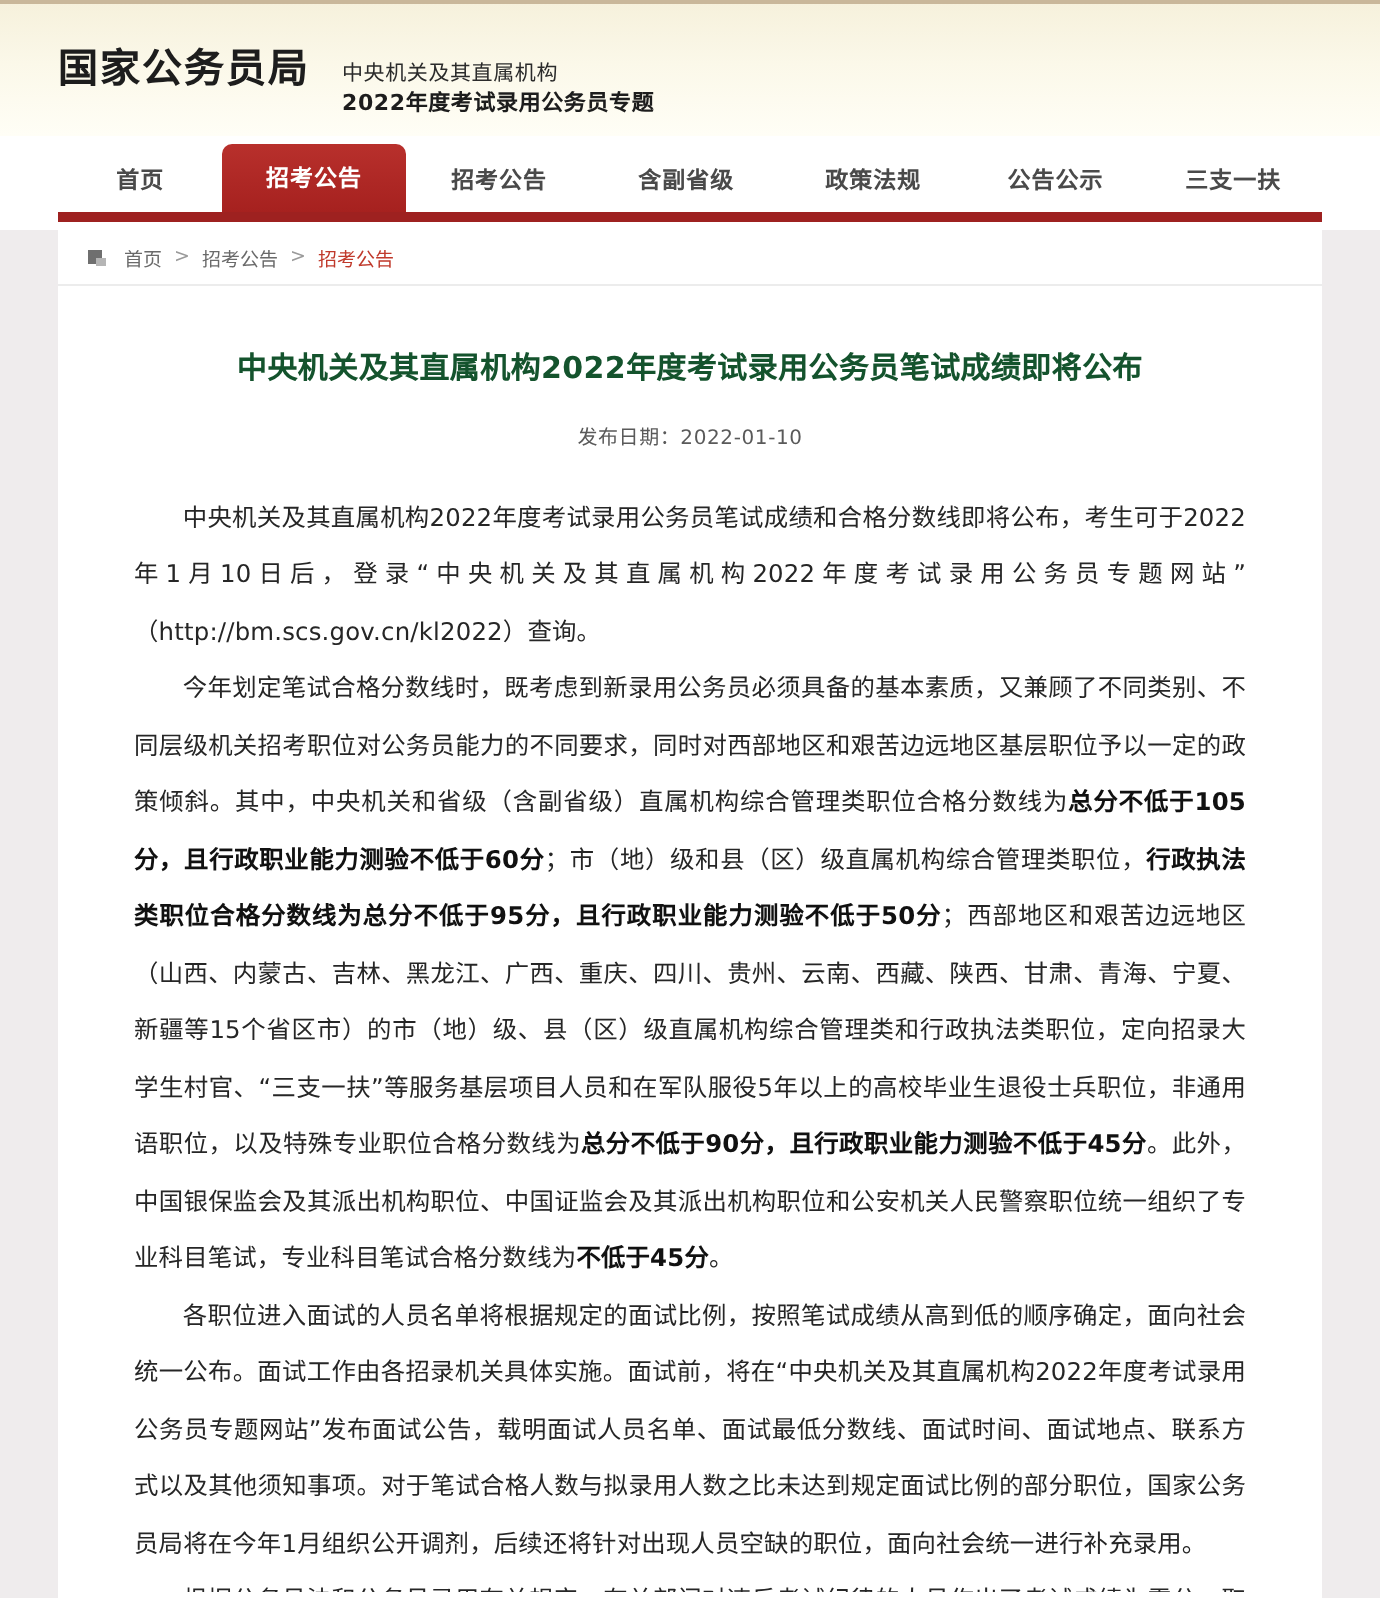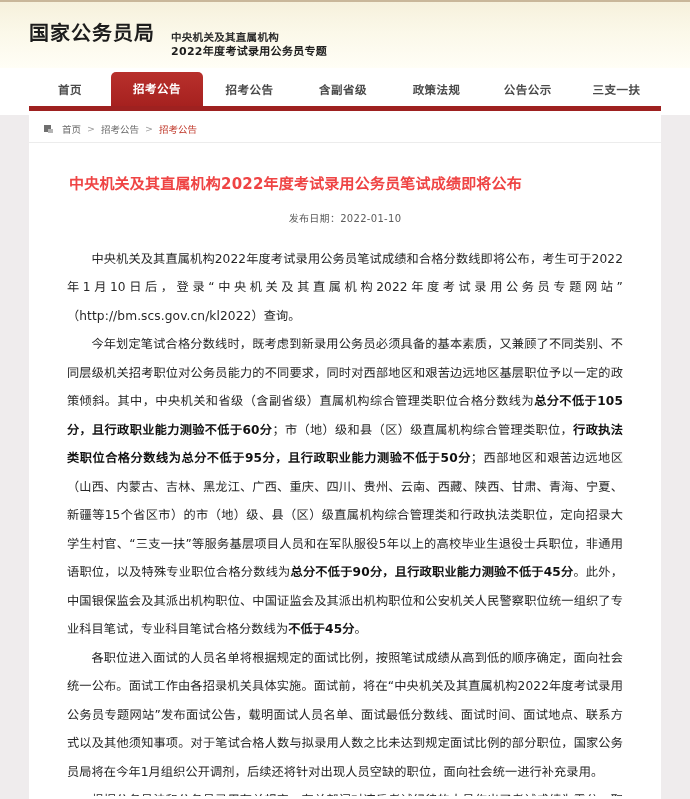--- a/index.html
+++ b/index.html
@@ -30,40 +30,40 @@
     width: 690px;
     height: 68px;
     background: linear-gradient(180deg, #f6f1dc 0%, #fbf8e9 45%, #fffef6 100%);
     border-top: 2px solid #c9b79a;
     display: flex;
     align-items: center;
     padding-left: 29px;
   }
 
   .brand-logo {
-    font-family: Liberation Mono, monospace;
+    font-family: Liberation Sans, sans-serif;
     font-size: 20px;
     font-weight: bold;
     letter-spacing: 1px;
     color: #1d1d1d;
     white-space: nowrap;
     line-height: 1;
   }
 
   .brand-titles {
     margin-left: 16px;
     display: flex;
     flex-direction: column;
     justify-content: center;
     gap: 3px;
   }
 
   .brand-sub {
     font-size: 10.5px;
-    font-weight: bold;
+    font-weight: normal;
     color: #2b2b2b;
     letter-spacing: 0.3px;
     line-height: 1.1;
     margin-top: 20px;
   }
 
   .brand-main {
     font-size: 11px;
     font-weight: bold;
     color: #1d1d1d;
@@ -183,22 +183,22 @@
 
   .article-card {
     background: #ffffff;
     min-height: 660px;
     padding: 30px 0 0 0;
   }
 
   .article-title {
     font-size: 15px;
     font-weight: bold;
-    color: #ef4444;
-    text-align: left;
+    color: #14532d;
+    text-align: center;
     line-height: 1.5;
     letter-spacing: 0.2px;
     padding: 0 40px;
   }
 
   .article-date {
     margin-top: 14px;
     font-size: 10px;
     color: #5a5a5a;
     text-align: center;

